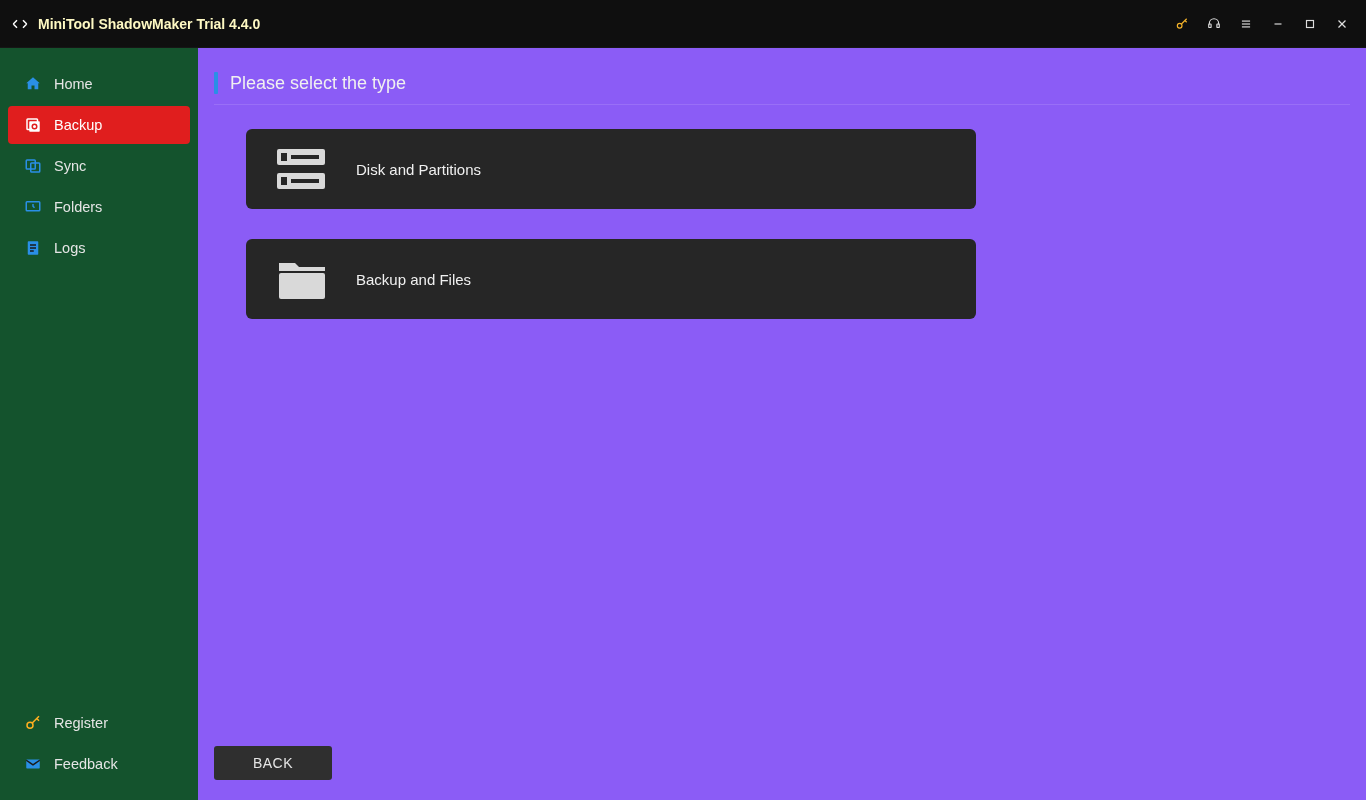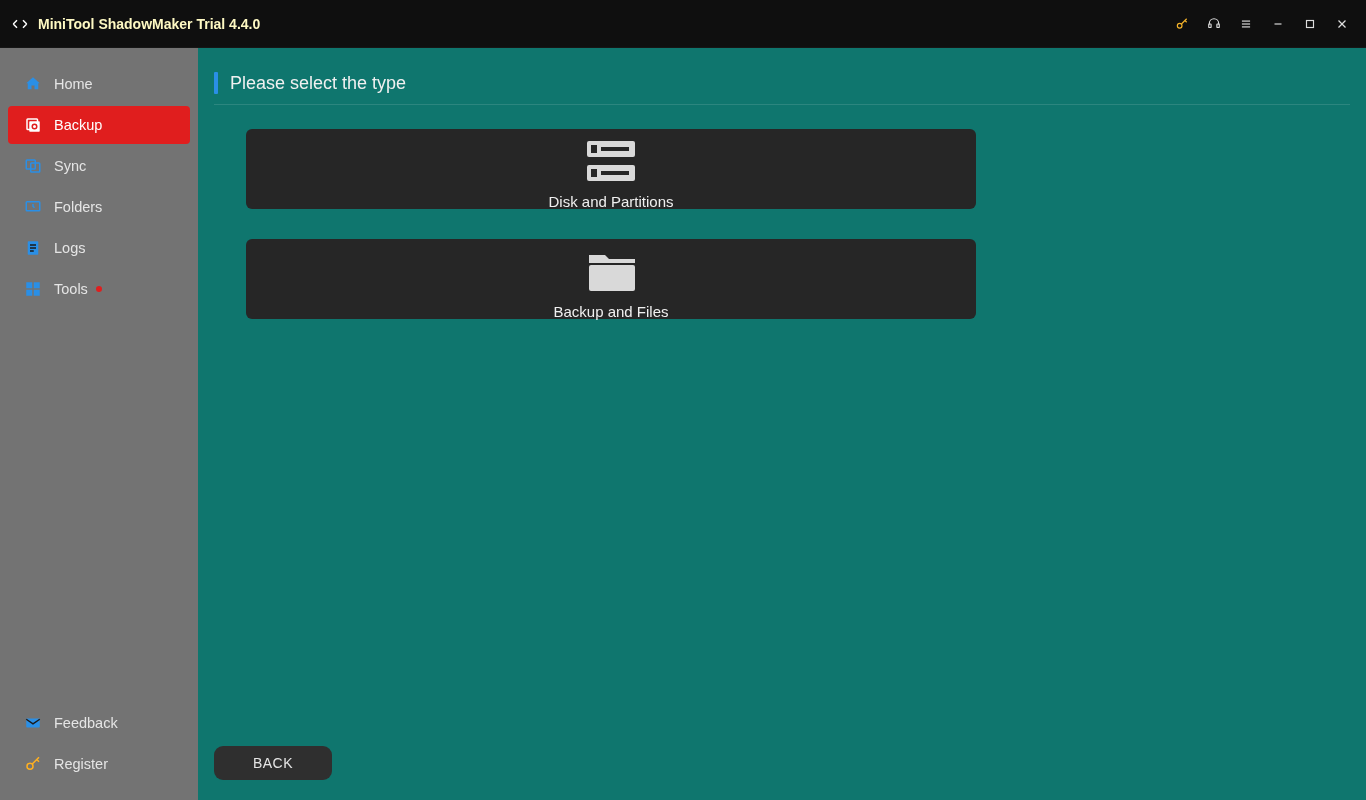--- a/index.html
+++ b/index.html
@@ -36,21 +36,21 @@
   }
   .titlebar .tb-btn svg { width:14px; height:14px; }
   .titlebar .tb-key { color:#f5b32a; }
 
   
   .body { flex:1; display:flex; }
 
   
   .sidebar {
     width: 198px;
-    background:#737373;
+    background:#14532d;
     display:flex; flex-direction:column;
     padding: 14px 8px 14px 8px;
   }
   .nav-top { flex:1; }
   .nav-item {
     height: 38px;
     border-radius:4px;
     margin: 3px 0;
     display:flex; align-items:center;
     padding-left: 14px;
@@ -66,52 +66,51 @@
   .nav-item.active { background:#e01e1e; color:#fff; }
   .nav-item.active .ico { color:#fff; }
   .nav-item .dot {
     width:6px; height:6px; border-radius:50%;
     background:#e01e1e; margin-left:8px;
   }
   .ico-blue { color:#2a8fe6; }
   .ico-yellow { color:#ffb020; }
 
   
-  .main { flex:1; background:#0f766e; position:relative; padding: 24px 16px 16px 16px; }
+  .main { flex:1; background:#8b5cf6; position:relative; padding: 24px 16px 16px 16px; }
   .main-heading {
     display:flex; align-items:center;
     margin-bottom: 4px;
     padding-bottom: 6px;
   }
   .main-heading .bar { width:4px; height:22px; background:#2a8fe6; border-radius:1px; margin-right:12px; }
   .main-heading .htext { font-size:18px; color:#f0f0f0; }
   .main-heading-underline { border-bottom:1px solid rgba(255,255,255,0.12); margin-bottom: 24px; }
 
   .option-card {
     width: 730px; height: 80px;
     background:#262626;
     border-radius:6px;
     margin: 0 0 30px 32px;
     display:flex; align-items:center;
     cursor:pointer;
-    flex-direction:column;
   }
   .option-card .oc-icon {
     width: 110px; height: 80px;
     display:flex; align-items:center; justify-content:center;
     color:#d9d9d9;
   }
   .option-card .oc-icon svg { width: 64px; height: 64px; }
   .option-card .oc-label { font-size:15px; color:#f0f0f0; }
 
   .back-btn {
     position:absolute; left: 16px; bottom: 20px;
     width: 118px; height: 34px;
     background:#2f2f2f; color:#e5e5e5;
-    border:none; border-radius:9px;
+    border:none; border-radius:3px;
     font-size:14px; letter-spacing:0.5px; cursor:pointer;
   }
 </style>
 </head>
 <body>
 
 <div class="app">
 
   <div class="titlebar">
     <div class="logo">
@@ -204,52 +203,40 @@
           <span class="ico ico-blue">
             <svg viewBox="0 0 24 24" fill="currentColor">
                 <rect x="5" y="3" width="14" height="18" rx="1"></rect>
                 <rect x="8" y="7" width="8" height="2" fill="#1a1a1a"></rect>
                 <rect x="8" y="11" width="8" height="2" fill="#1a1a1a"></rect>
                 <rect x="8" y="15" width="5" height="2" fill="#1a1a1a"></rect>
               </svg>
           </span>
           <span>Logs</span>
         </div>
-        <div class="nav-item">
-          <span class="ico ico-blue">
-            <svg viewBox="0 0 24 24" fill="currentColor">
-                <rect x="3" y="3" width="8" height="8"></rect>
-                <rect x="13" y="3" width="8" height="8"></rect>
-                <rect x="3" y="13" width="8" height="8"></rect>
-                <rect x="13" y="13" width="8" height="8"></rect>
-              </svg>
-          </span>
-          <span>Tools</span>
-          <span class="dot"></span>
-        </div>
       </div>
 
       <div class="nav-bottom">
+        <div class="nav-item">
+          <span class="ico ico-yellow">
+            <svg viewBox="0 0 24 24" fill="none" stroke="currentColor" stroke-width="2">
+                <circle cx="8" cy="15" r="4"></circle>
+                <path d="M11 12 L20 3 M17 6 L20 9"></path>
+              </svg>
+          </span>
+          <span>Register</span>
+        </div>
         <div class="nav-item">
           <span class="ico ico-blue">
             <svg viewBox="0 0 24 24" fill="currentColor">
                 <rect x="3" y="6" width="18" height="12" rx="1"></rect>
                 <path d="M3 7 L12 13 L21 7" fill="none" stroke="#1a1a1a" stroke-width="2"></path>
               </svg>
           </span>
           <span>Feedback</span>
-        </div>
-        <div class="nav-item">
-          <span class="ico ico-yellow">
-            <svg viewBox="0 0 24 24" fill="none" stroke="currentColor" stroke-width="2">
-                <circle cx="8" cy="15" r="4"></circle>
-                <path d="M11 12 L20 3 M17 6 L20 9"></path>
-              </svg>
-          </span>
-          <span>Register</span>
         </div>
       </div>
     </div>
 
     <div class="main">
       <div class="main-heading">
         <div class="bar"></div>
         <div class="htext">Please select the type</div>
       </div>
       <div class="main-heading-underline"></div>

